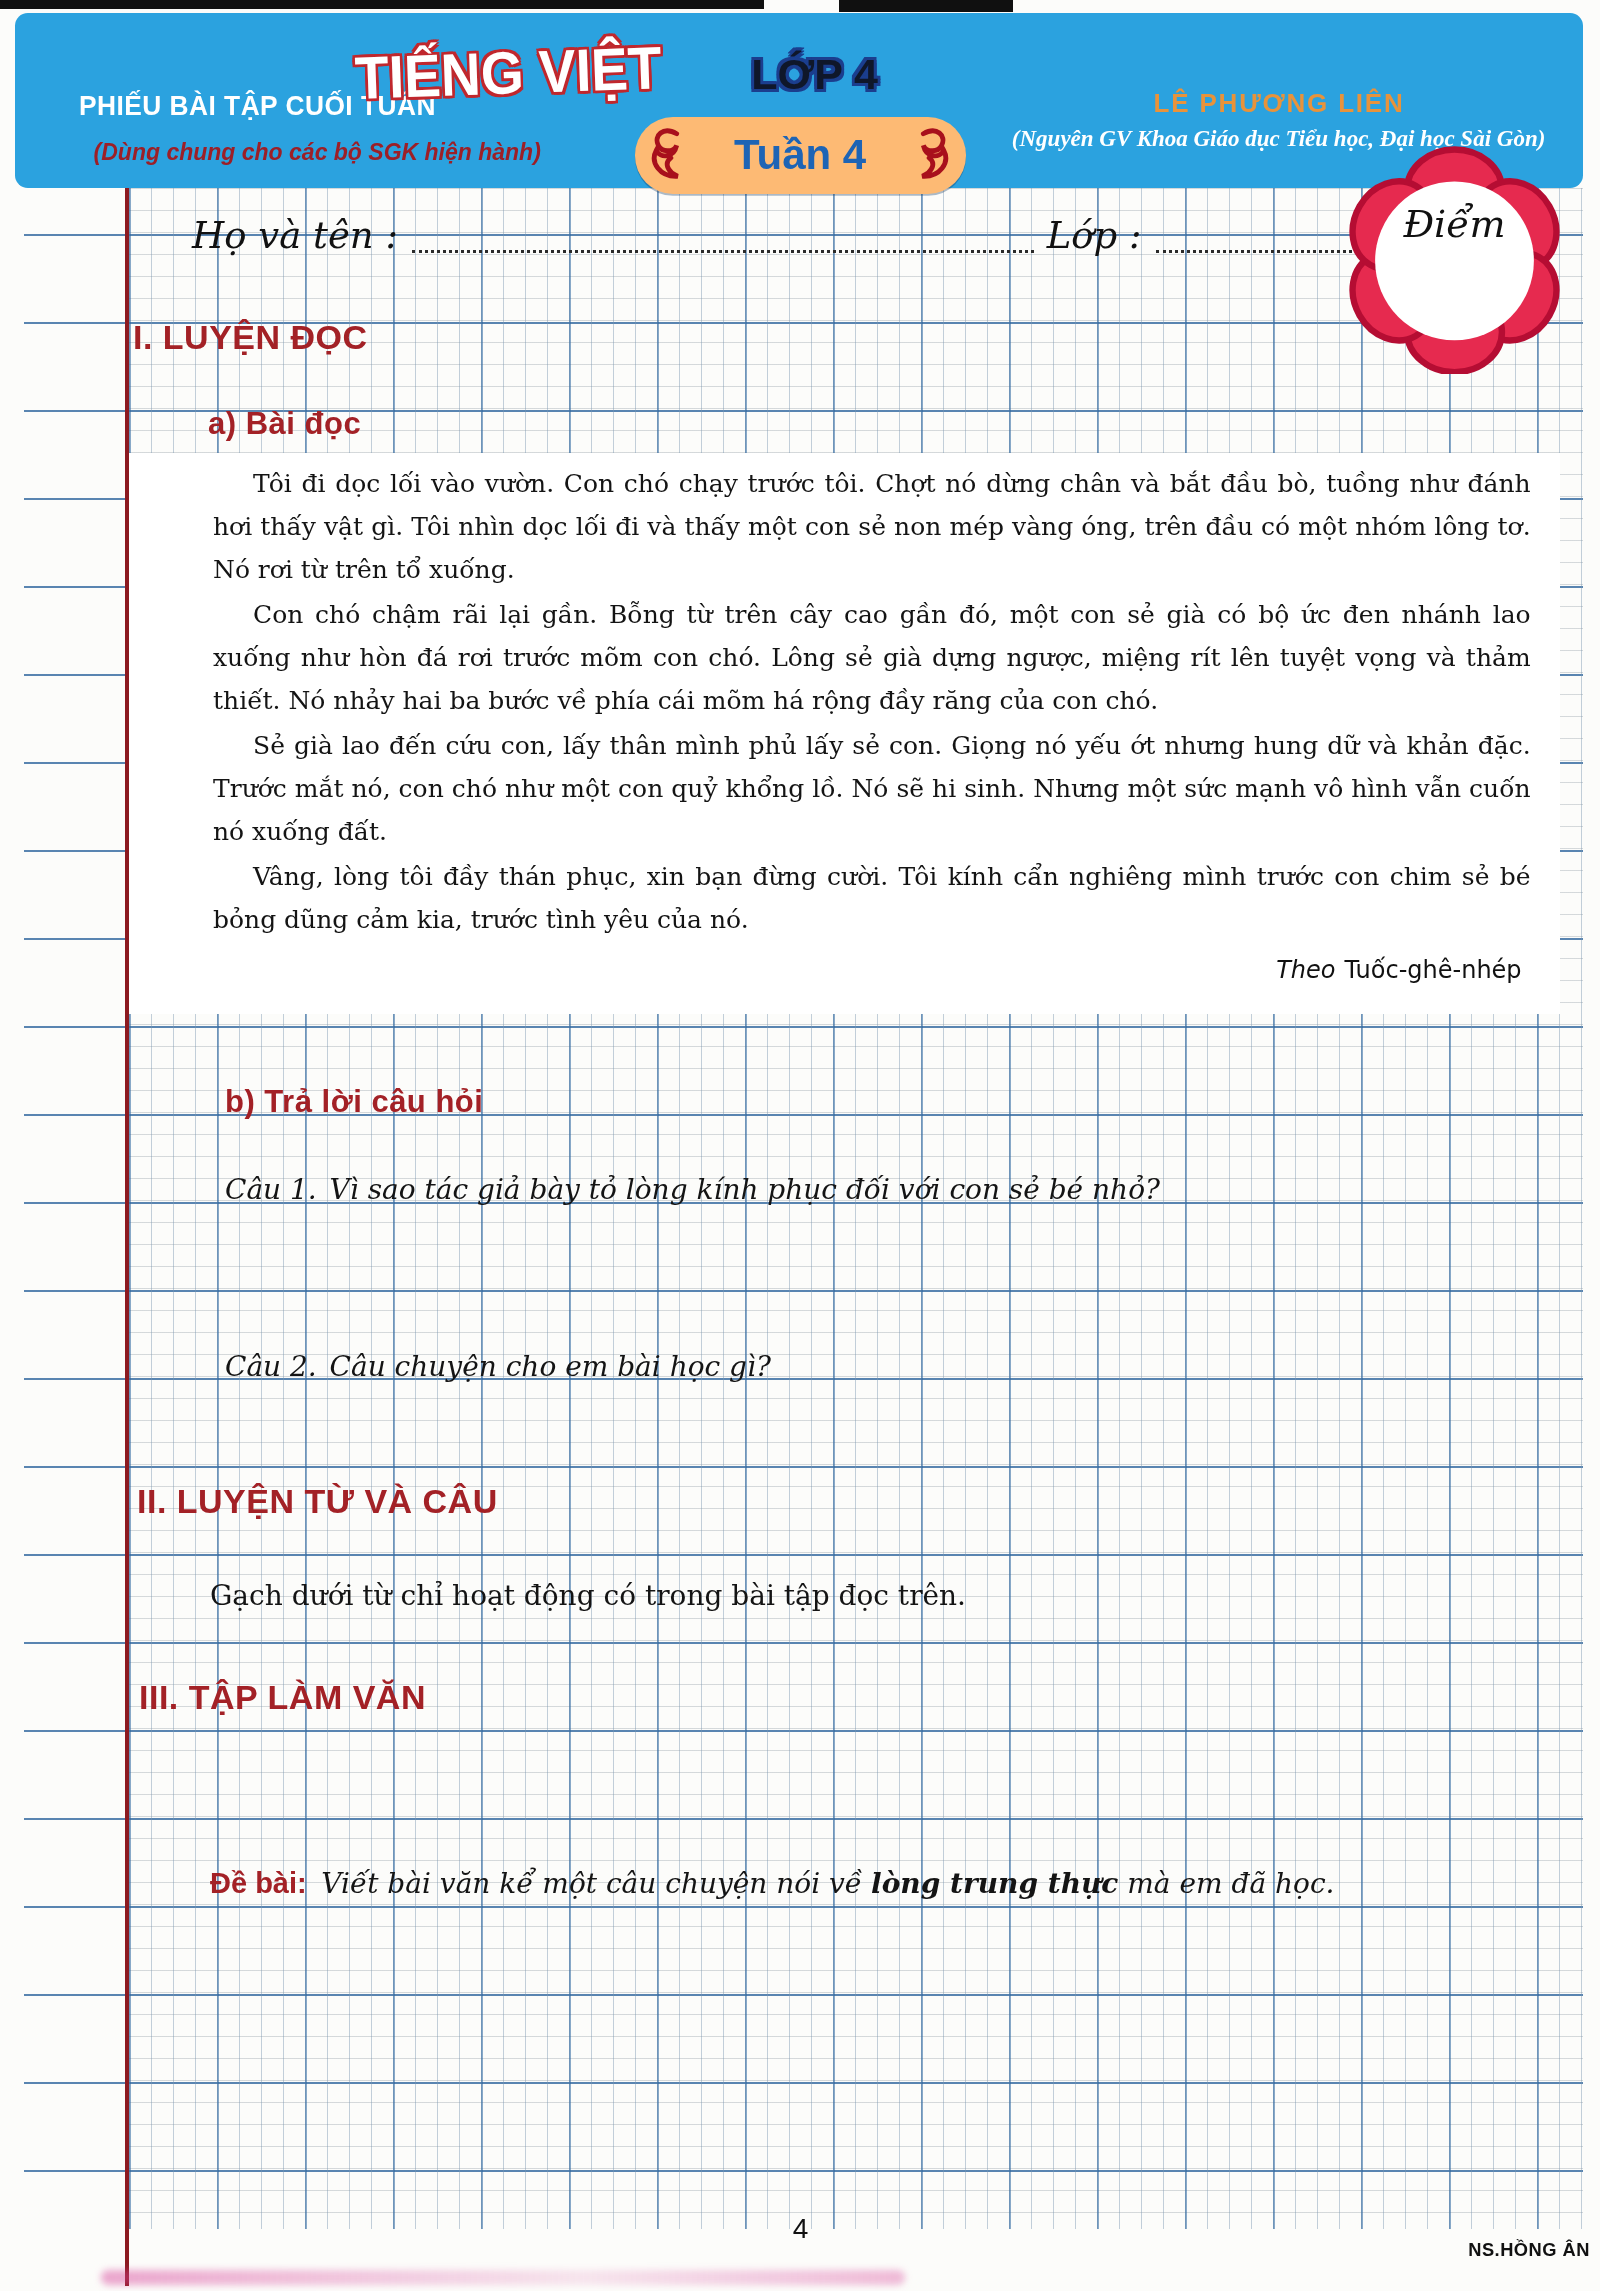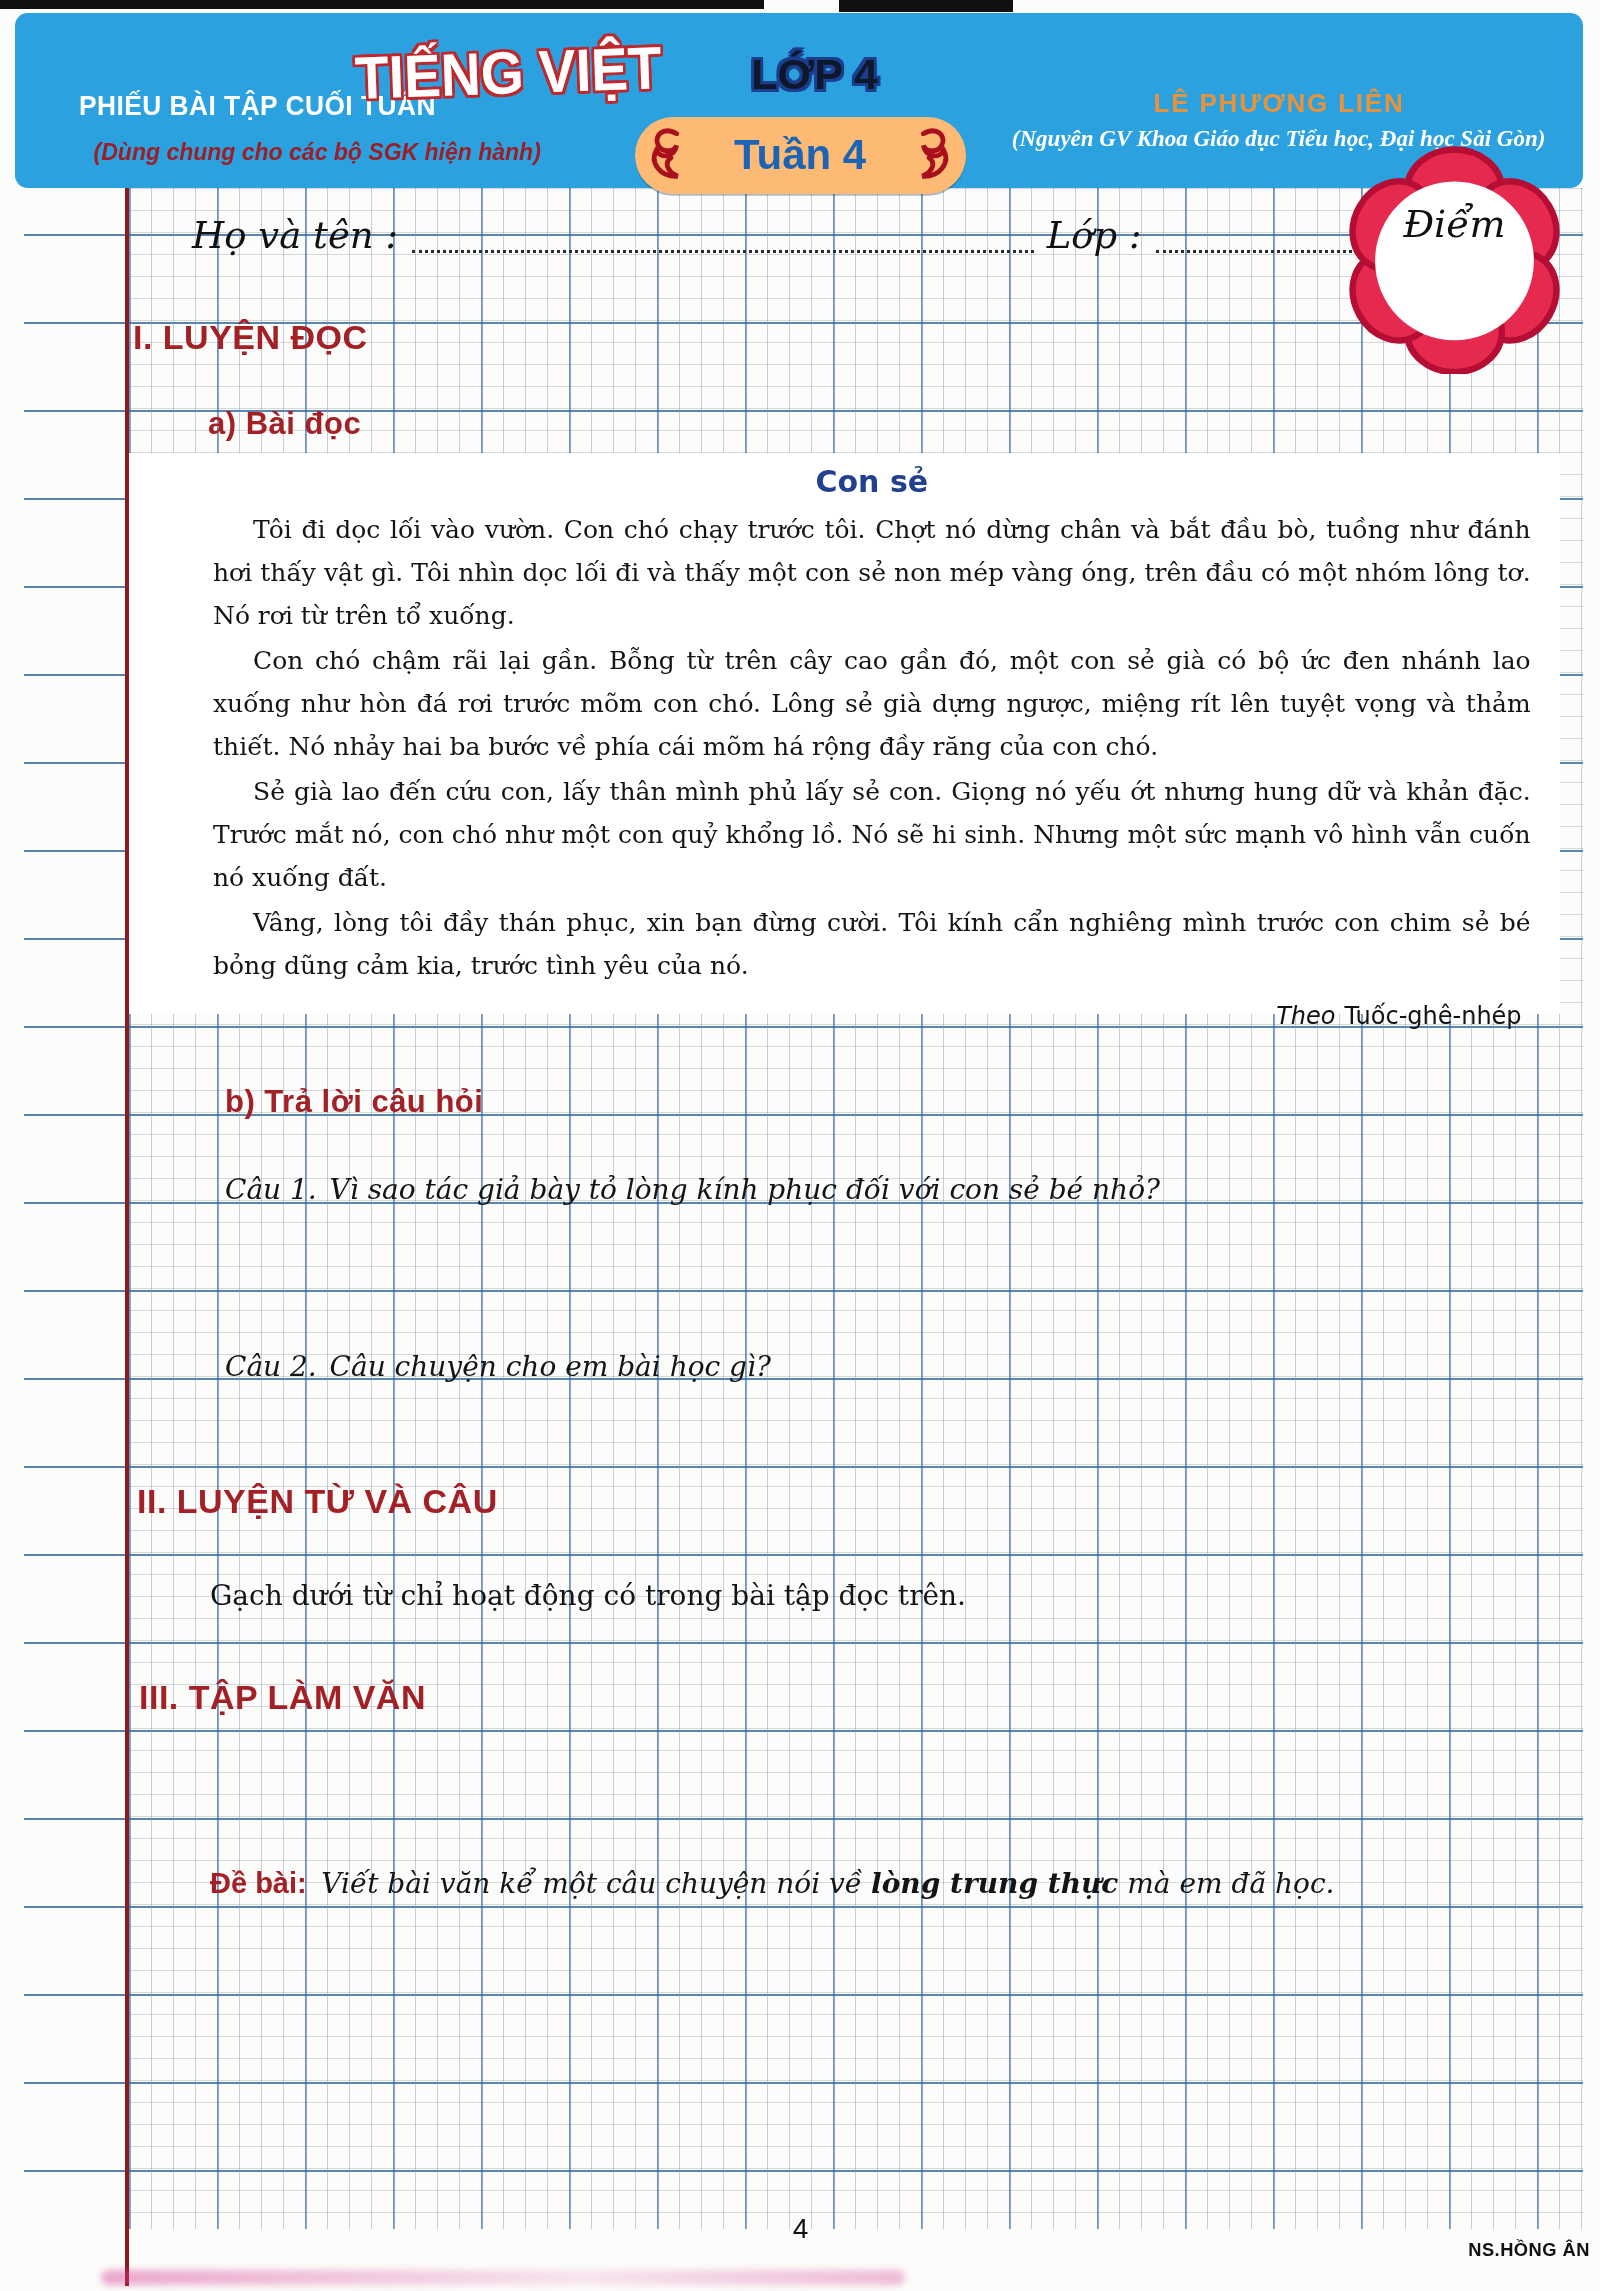--- a/index.html
+++ b/index.html
@@ -190,21 +190,20 @@
   <span>Họ và tên :</span>
   <span class="blank name"></span>
   <span>Lớp :</span>
   <span class="blank class"></span>
 </div>
 
 <div class="abs h-red" style="left:133px;top:318px;font-size:34px;">I. LUYỆN ĐỌC</div>
 <div class="abs h-red" style="left:208px;top:406px;font-size:31px;">a) Bài đọc</div>
 
 <div class="abs passage-box">
-  <div class="passage-title">Con sẻ</div>
   <p>Tôi đi dọc lối vào vườn. Con chó chạy trước tôi. Chợt nó dừng chân và bắt đầu bò, tuồng như đánh hơi thấy vật gì. Tôi nhìn dọc lối đi và thấy một con sẻ non mép vàng óng, trên đầu có một nhóm lông tơ. Nó rơi từ trên tổ xuống.</p>
   <p>Con chó chậm rãi lại gần. Bỗng từ trên cây cao gần đó, một con sẻ già có bộ ức đen nhánh lao xuống như hòn đá rơi trước mõm con chó. Lông sẻ già dựng ngược, miệng rít lên tuyệt vọng và thảm thiết. Nó nhảy hai ba bước về phía cái mõm há rộng đầy răng của con chó.</p>
   <p>Sẻ già lao đến cứu con, lấy thân mình phủ lấy sẻ con. Giọng nó yếu ớt nhưng hung dữ và khản đặc. Trước mắt nó, con chó như một con quỷ khổng lồ. Nó sẽ hi sinh. Nhưng một sức mạnh vô hình vẫn cuốn nó xuống đất.</p>
   <p>Vâng, lòng tôi đầy thán phục, xin bạn đừng cười. Tôi kính cẩn nghiêng mình trước con chim sẻ bé bỏng dũng cảm kia, trước tình yêu của nó.</p>
   <div class="attribution">
     <span class="pre">Theo</span><span>Tuốc-ghê-nhép</span>
   </div>
 </div>
 
 <div class="abs h-red" style="left:225px;top:1084px;font-size:31px;">b) Trả lời câu hỏi</div>

